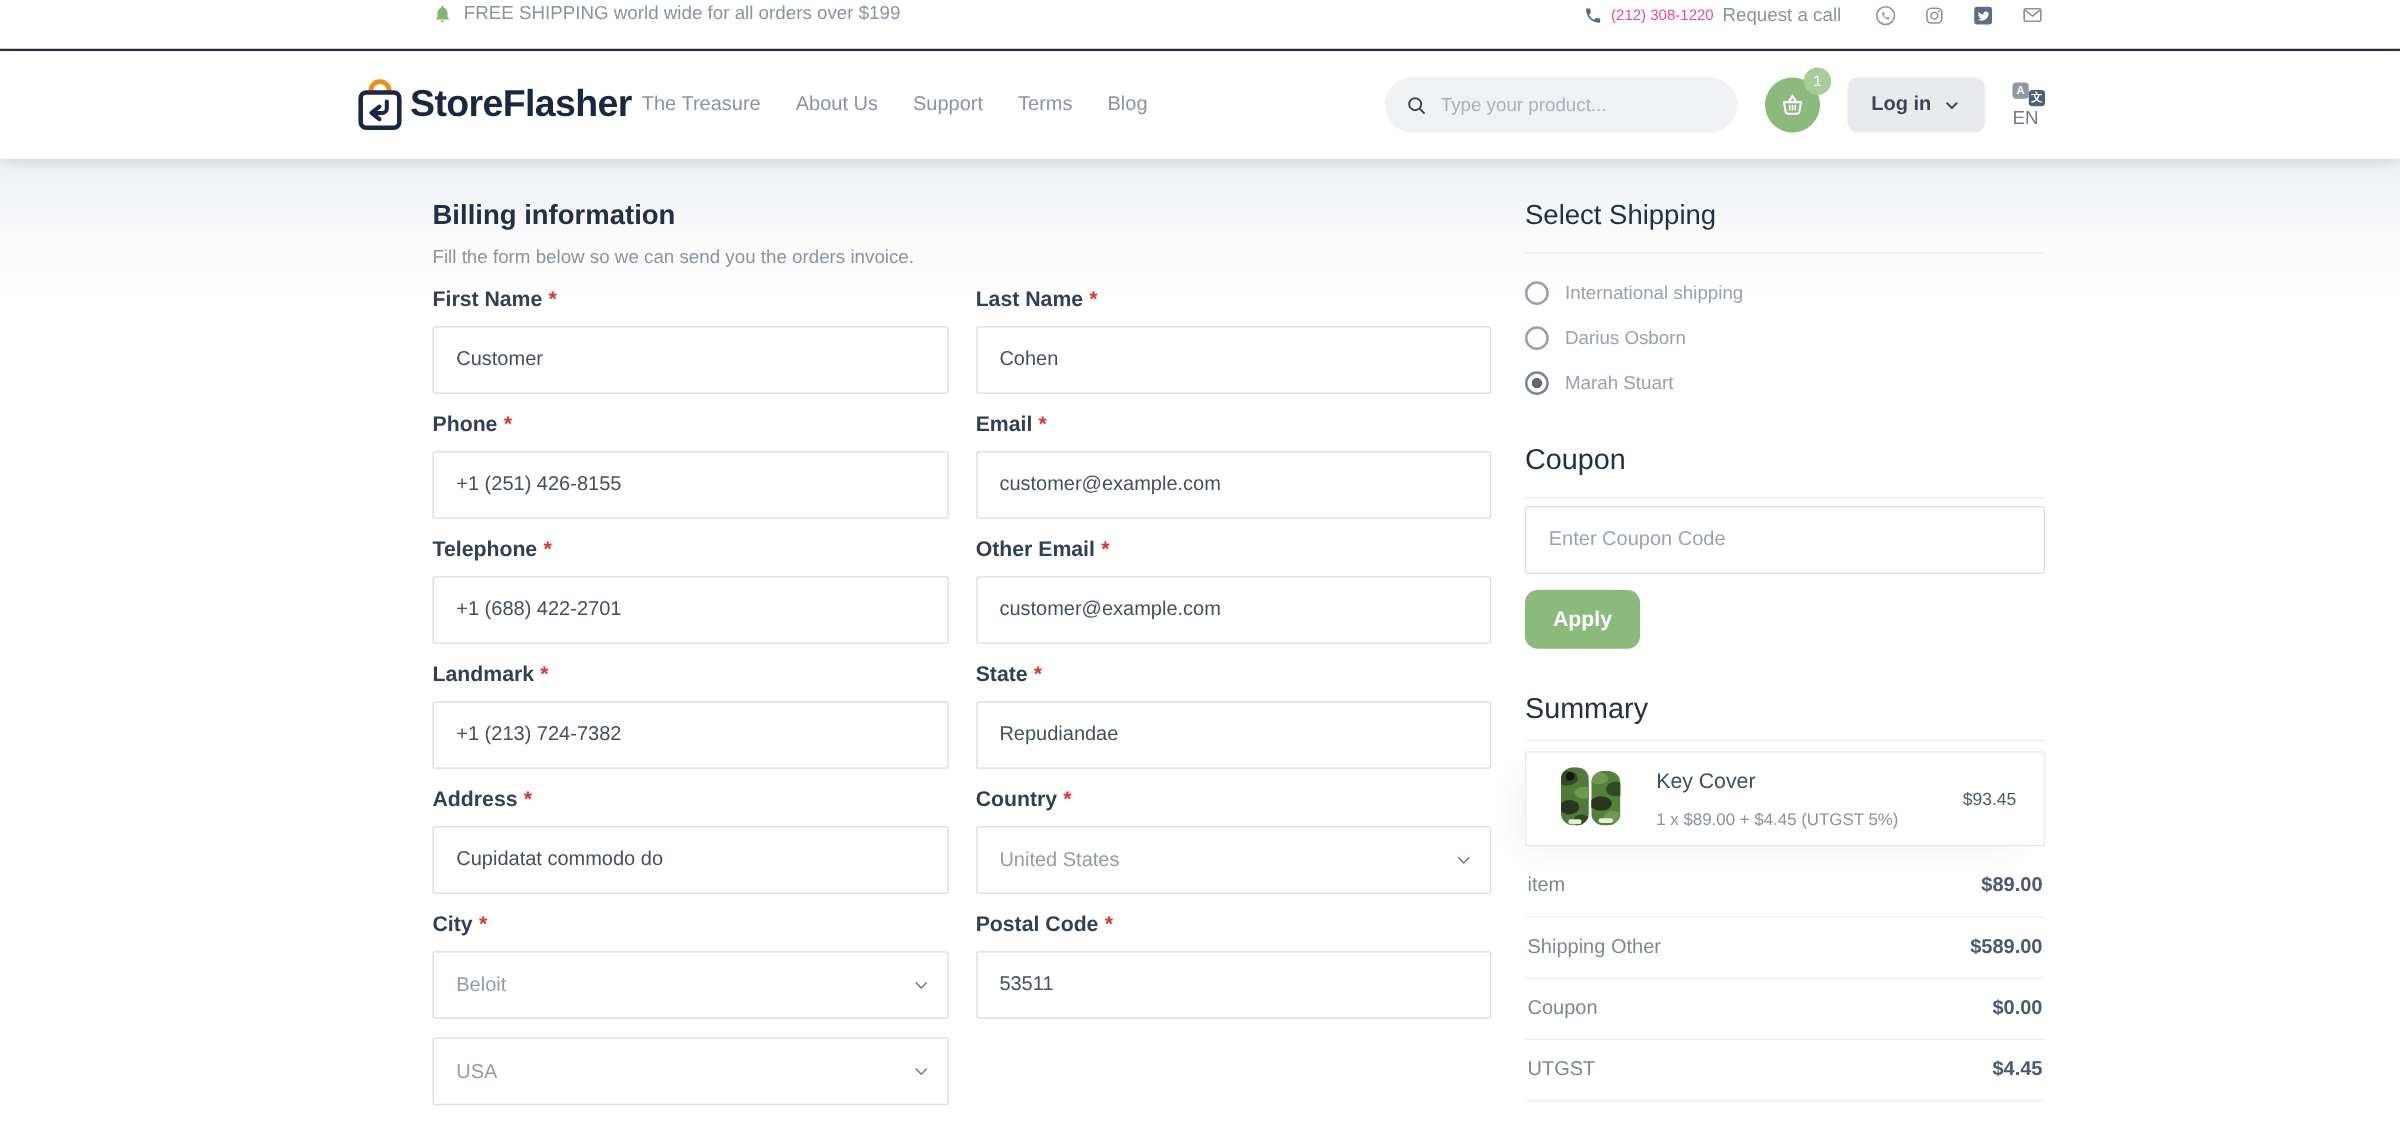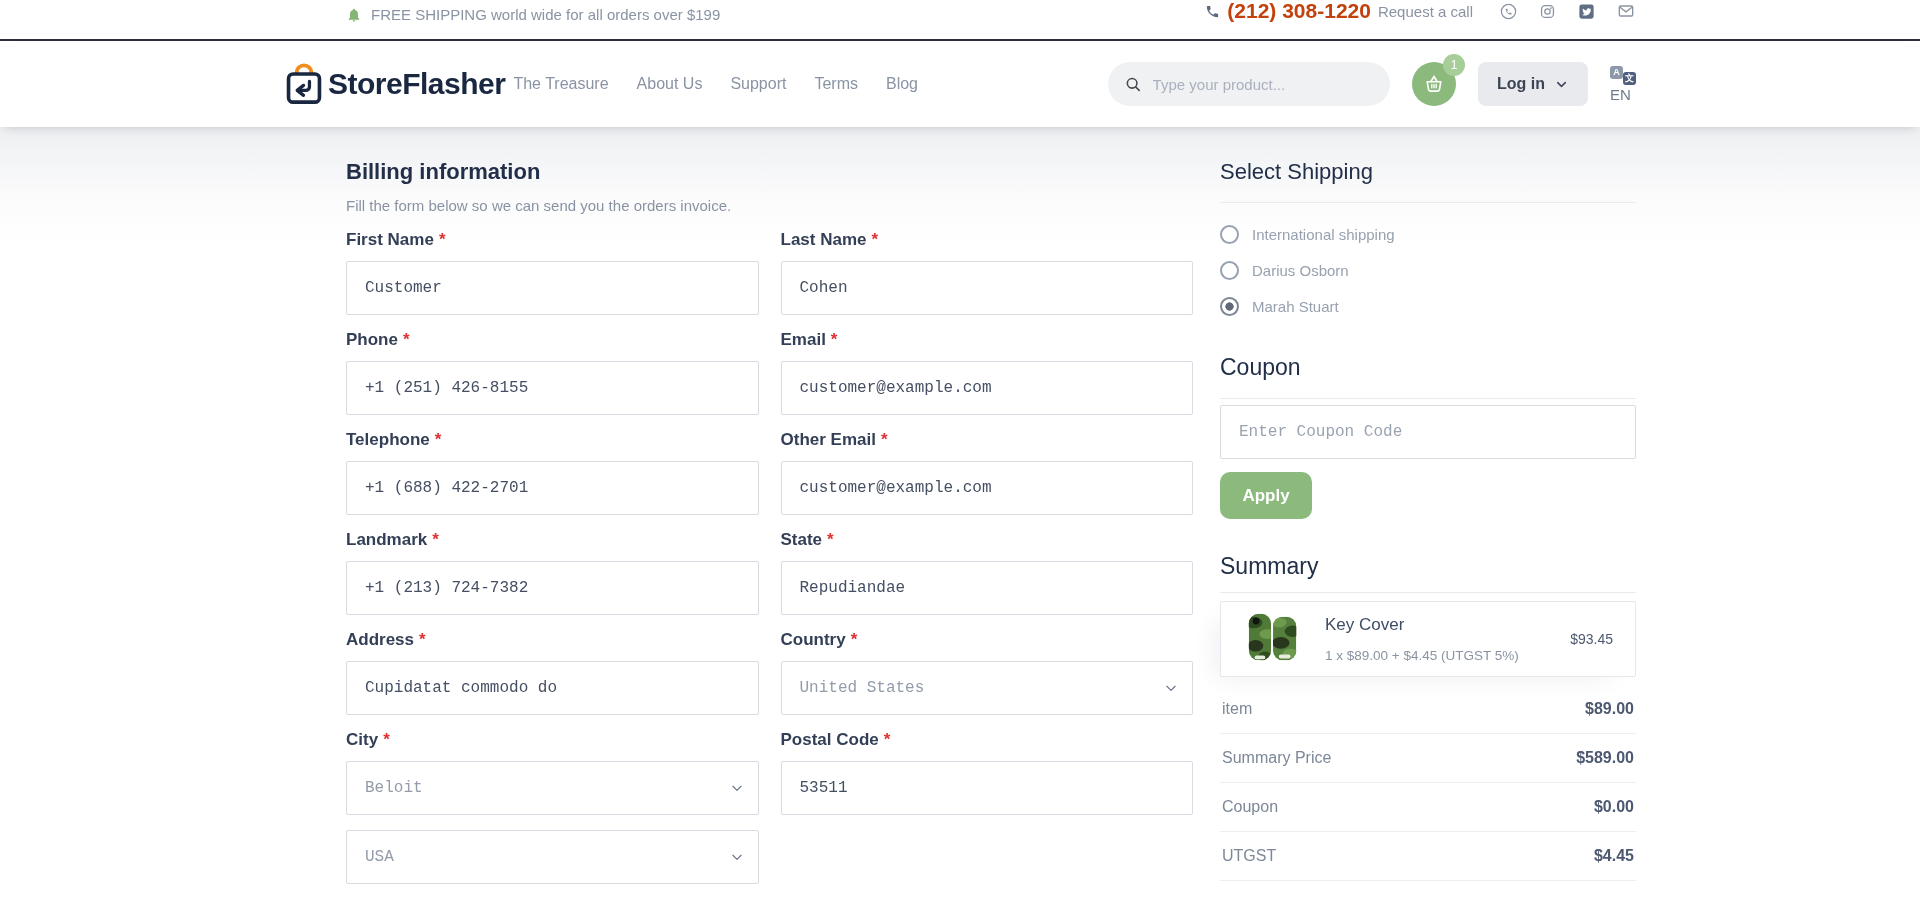--- a/index.html
+++ b/index.html
@@ -1,25 +1,25 @@
 <!DOCTYPE html>
 <html><head>
 <meta charset="utf-8">
 <style>
   *{box-sizing:border-box;margin:0;padding:0}
   html,body{width:1920px;height:900px;overflow:hidden;background:#fff;
     font-family:"Liberation Sans",sans-serif;color:#222f49}
 
   
   .topbar{height:41px;background:#fff;border-bottom:2px solid #2b303c;display:flex}
-  .topbar-inner{width:1352px;margin:16px auto;display:flex;align-items:flex-end}
+  .topbar-inner{width:1352px;margin:2px auto;display:flex;align-items:flex-start}
   .announce{display:flex;align-items:center;gap:9px;margin-left:62px;color:#8a93a3;font-size:15px}
   .topbar-right{margin-left:auto;display:flex;align-items:center;gap:26px}
   .call{display:flex;align-items:center;gap:7px;font-size:15px;color:#8a93a3}
-  .call .num{color:#c2410c;font-weight:700;font-size:21px;text-decoration:none}
+  .call .num{color:#ec4899;font-weight:400;font-size:12px;text-decoration:none}
   .socials{display:flex;align-items:center;gap:20px}
   .social{display:flex;cursor:pointer}
 
   
   .header{height:86px;background:#fff;box-shadow:0 5px 10px -5px rgba(30,40,60,.22);position:relative;z-index:5}
   .header-inner{width:1352px;margin:0 auto;height:100%;display:flex;align-items:center}
   .logo{display:flex;align-items:center;gap:4px;cursor:pointer}
   .logo-text{font-size:30px;font-weight:800;color:#1a2740;letter-spacing:-.5px}
   .nav{display:flex;gap:28px;margin-left:8px;align-items:center}
   .nav a{color:#8a93a3;font-size:16px;text-decoration:none}
@@ -41,21 +41,21 @@
   
   .main{height:638px;background:linear-gradient(180deg,#edeff1 0,#fbfbfc 70px,#fff 115px)}
   .main-inner{width:1352px;margin:0 auto;display:flex}
   .billing{flex:1;padding:32px 27px 0 62px}
   .section-title{font-size:22px;font-weight:800;color:#222f49}
   .subtitle{font-size:15px;color:#8a93a3;margin-top:12px}
   .form-grid{margin-top:16px;display:grid;grid-template-columns:1fr 1fr;column-gap:22px;row-gap:15px}
   .field label{display:block;font-size:17px;font-weight:600;color:#333f56;margin-bottom:11px}
   .req{color:#e03131;margin-left:5px}
   .input,.sel{width:100%;height:54px;border:1px solid #d8dbe1;border-radius:2px;background:#fff;
-    padding:0 18px;font-size:16px;color:#454f63;font-family:Liberation Mono, monospace;outline:none}
+    padding:0 18px;font-size:16px;color:#454f63;font-family:Liberation Sans, sans-serif;outline:none}
   .sel{appearance:none;-webkit-appearance:none;color:#939cab;padding-right:44px;cursor:pointer}
   .sel-wrap{position:relative}
   .sel-wrap .chev{position:absolute;right:15px;top:50%;transform:translateY(-50%);pointer-events:none}
 
   
   .sidebar{width:416px;padding:32px 0 0 0}
   .panel-title{font-size:22px;font-weight:400;color:#222f49}
   .panel-title.big{font-size:23px}
   .hr{height:1px;background:#e8eaee;margin-top:17px}
   .radios{margin-top:22px;display:flex;flex-direction:column;gap:17px}
@@ -334,21 +334,21 @@
         </div>
         <div class="p-price">$93.45</div>
       </div>
 
       <div class="summary-rows">
         <div class="summary-row">
           <span class="lbl">item</span>
           <span class="val">$89.00</span>
         </div>
         <div class="summary-row">
-          <span class="lbl">Summary Price</span>
+          <span class="lbl">Shipping Other</span>
           <span class="val">$589.00</span>
         </div>
         <div class="summary-row">
           <span class="lbl">Coupon</span>
           <span class="val">$0.00</span>
         </div>
         <div class="summary-row">
           <span class="lbl">UTGST</span>
           <span class="val">$4.45</span>
         </div>

